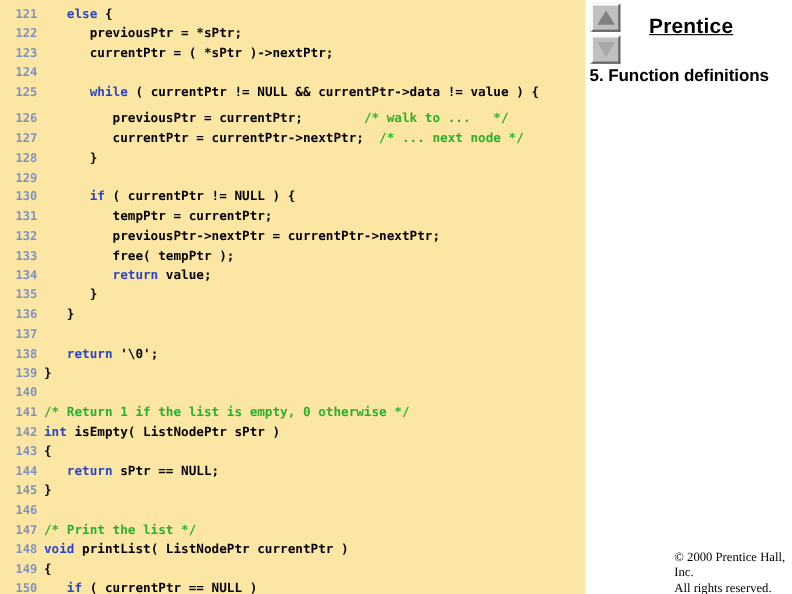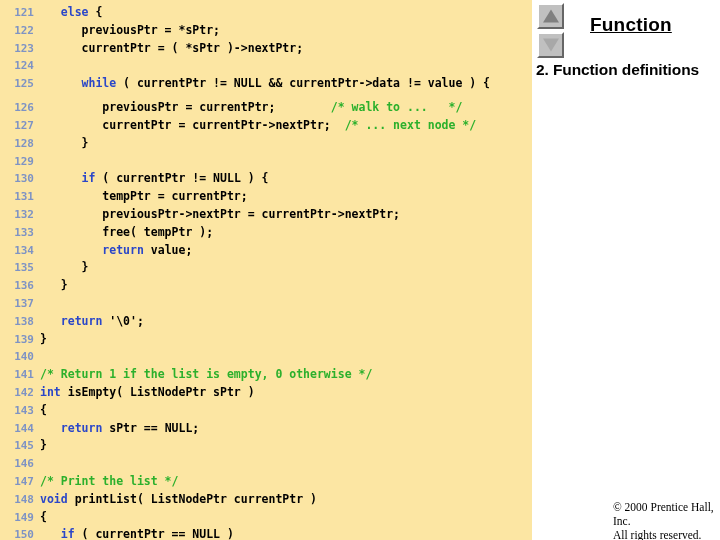--- a/index.html
+++ b/index.html
@@ -150,23 +150,23 @@
   <div id="outline-panel">
 
     <div class="nav-btn" id="nav-up">
       <span class="tri tri-up"></span>
     </div>
 
     <div class="nav-btn" id="nav-down">
       <span class="tri tri-down"></span>
     </div>
 
-    <div id="outline-title">Function</div>
+    <div id="outline-title">Prentice</div>
 
-    <div id="outline-entry">2. Function definitions</div>
+    <div id="outline-entry">5. Function definitions</div>
   </div>
 
   <div id="copyright">
     <span>© 2000 Prentice Hall, Inc.</span>
     <span>All rights reserved.</span>
   </div>
 
 </div>
 
 </body></html>

